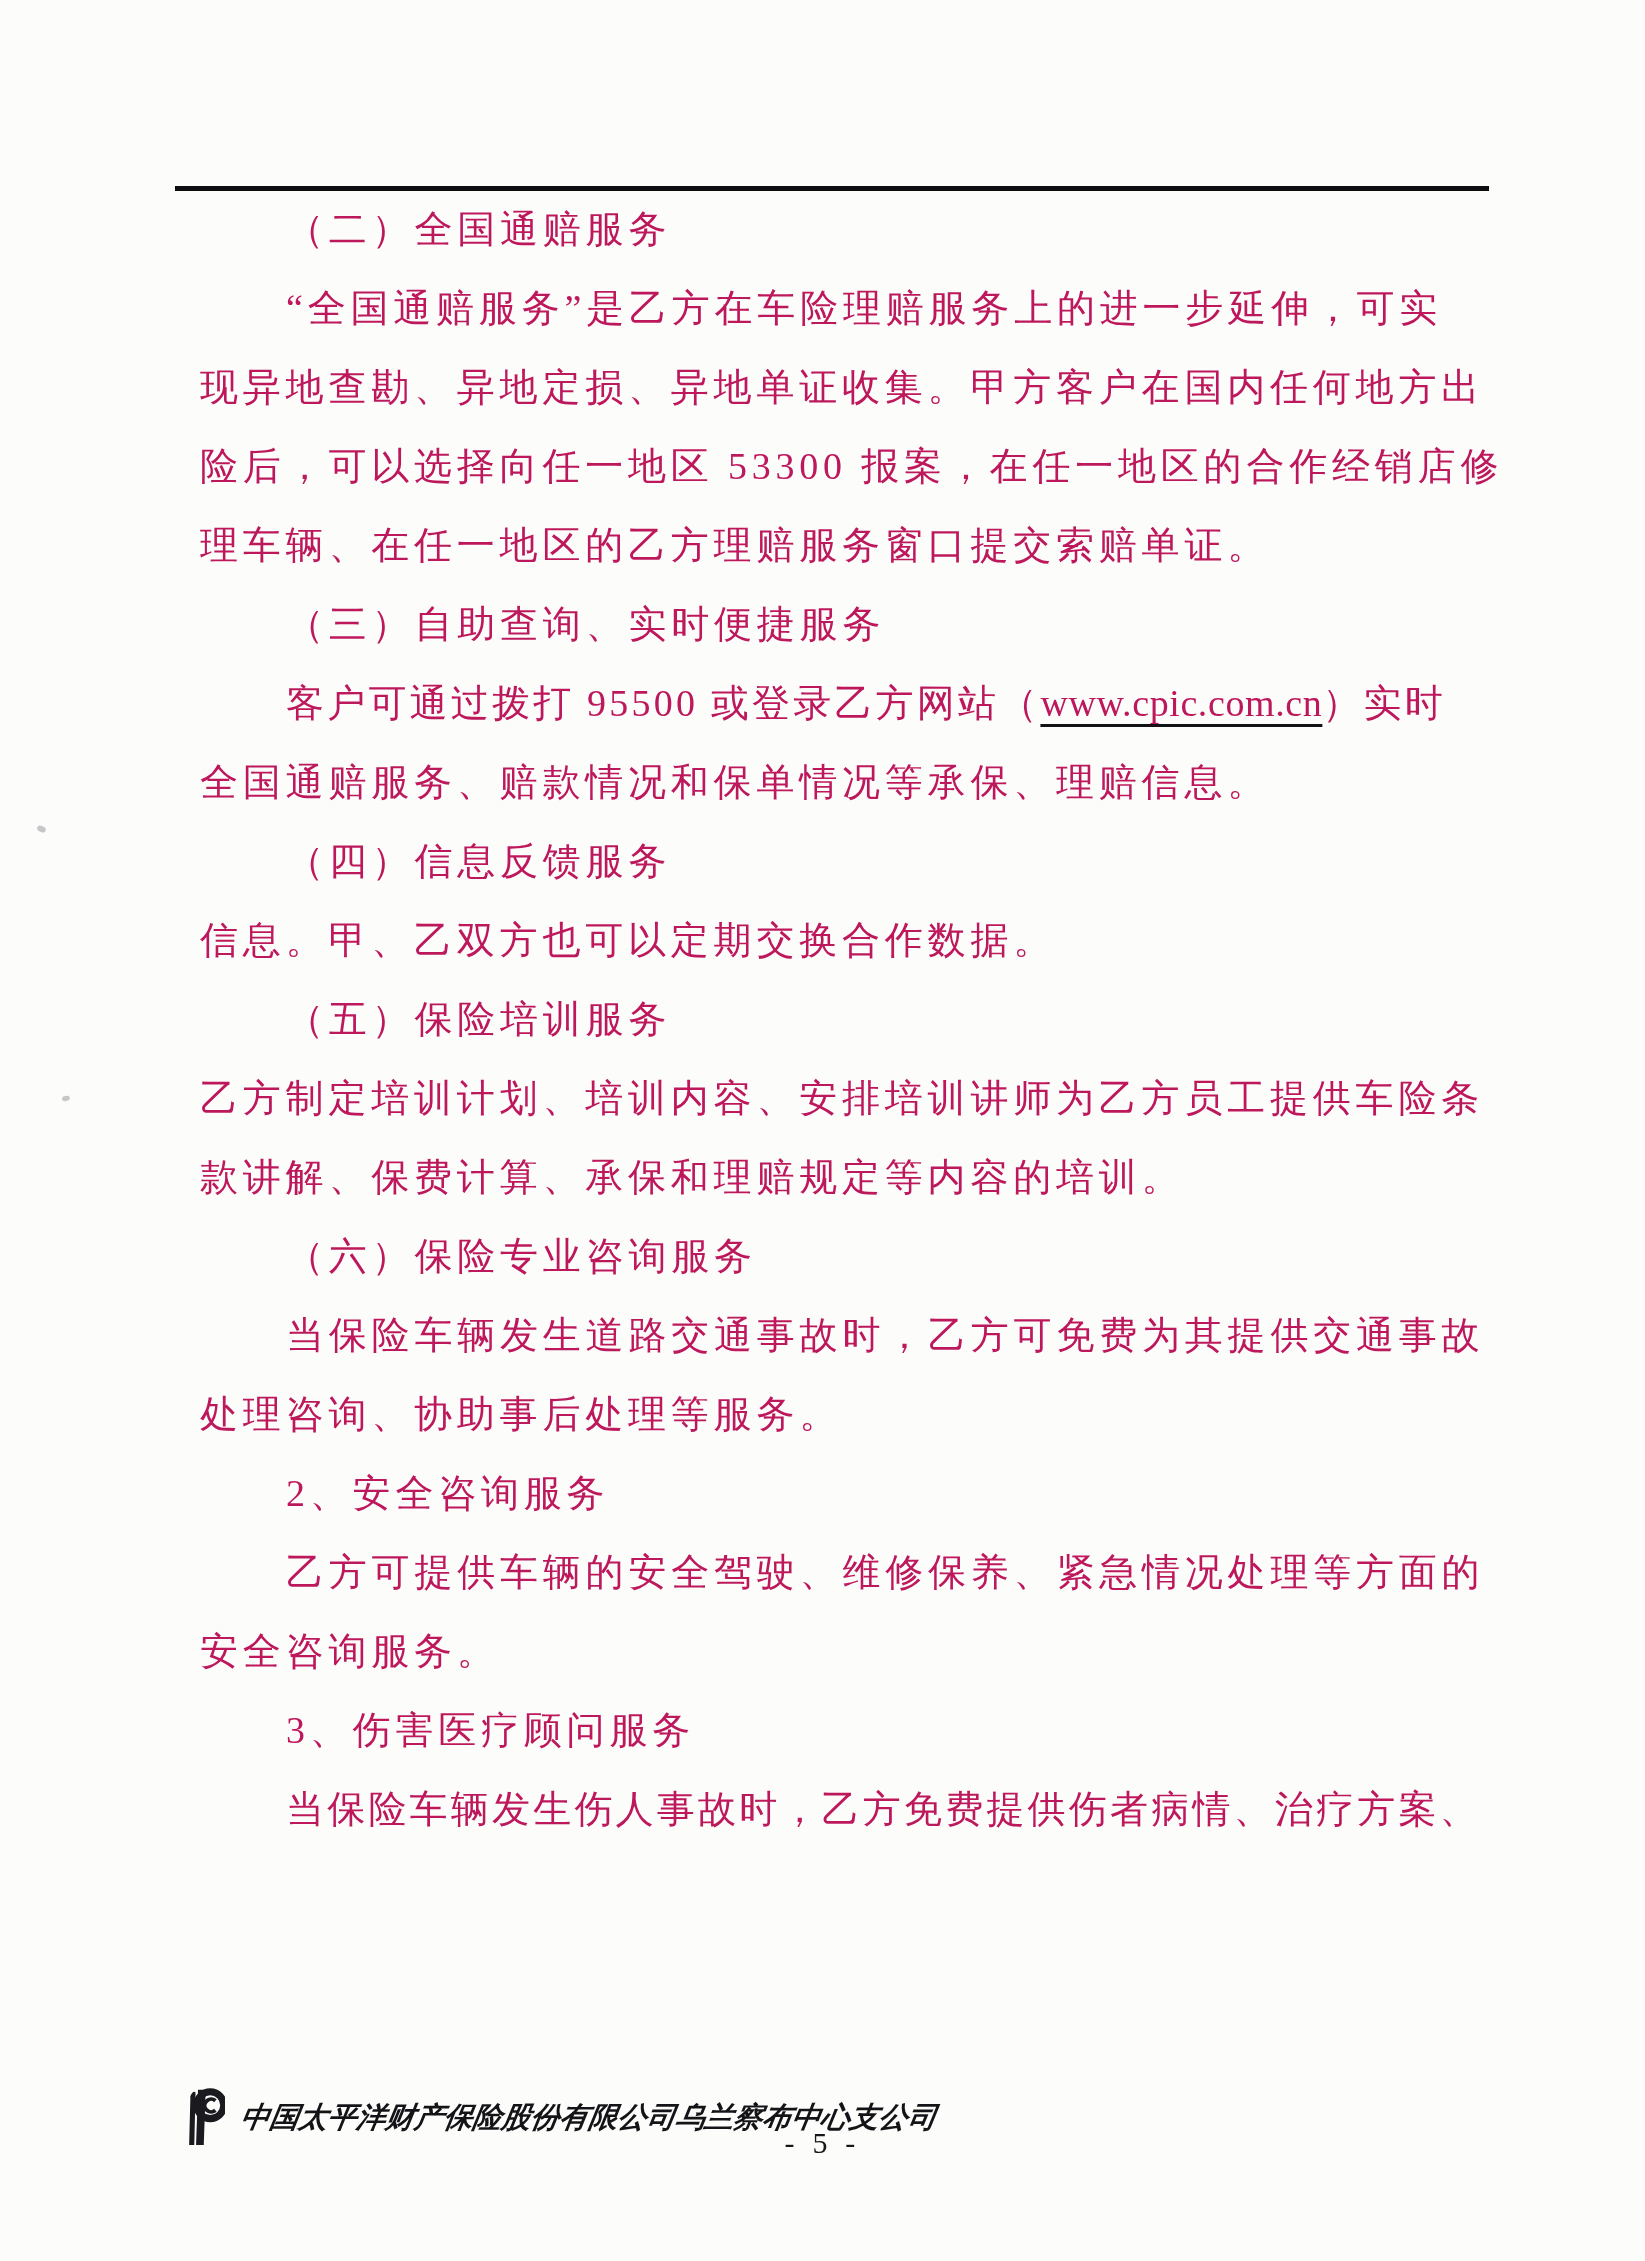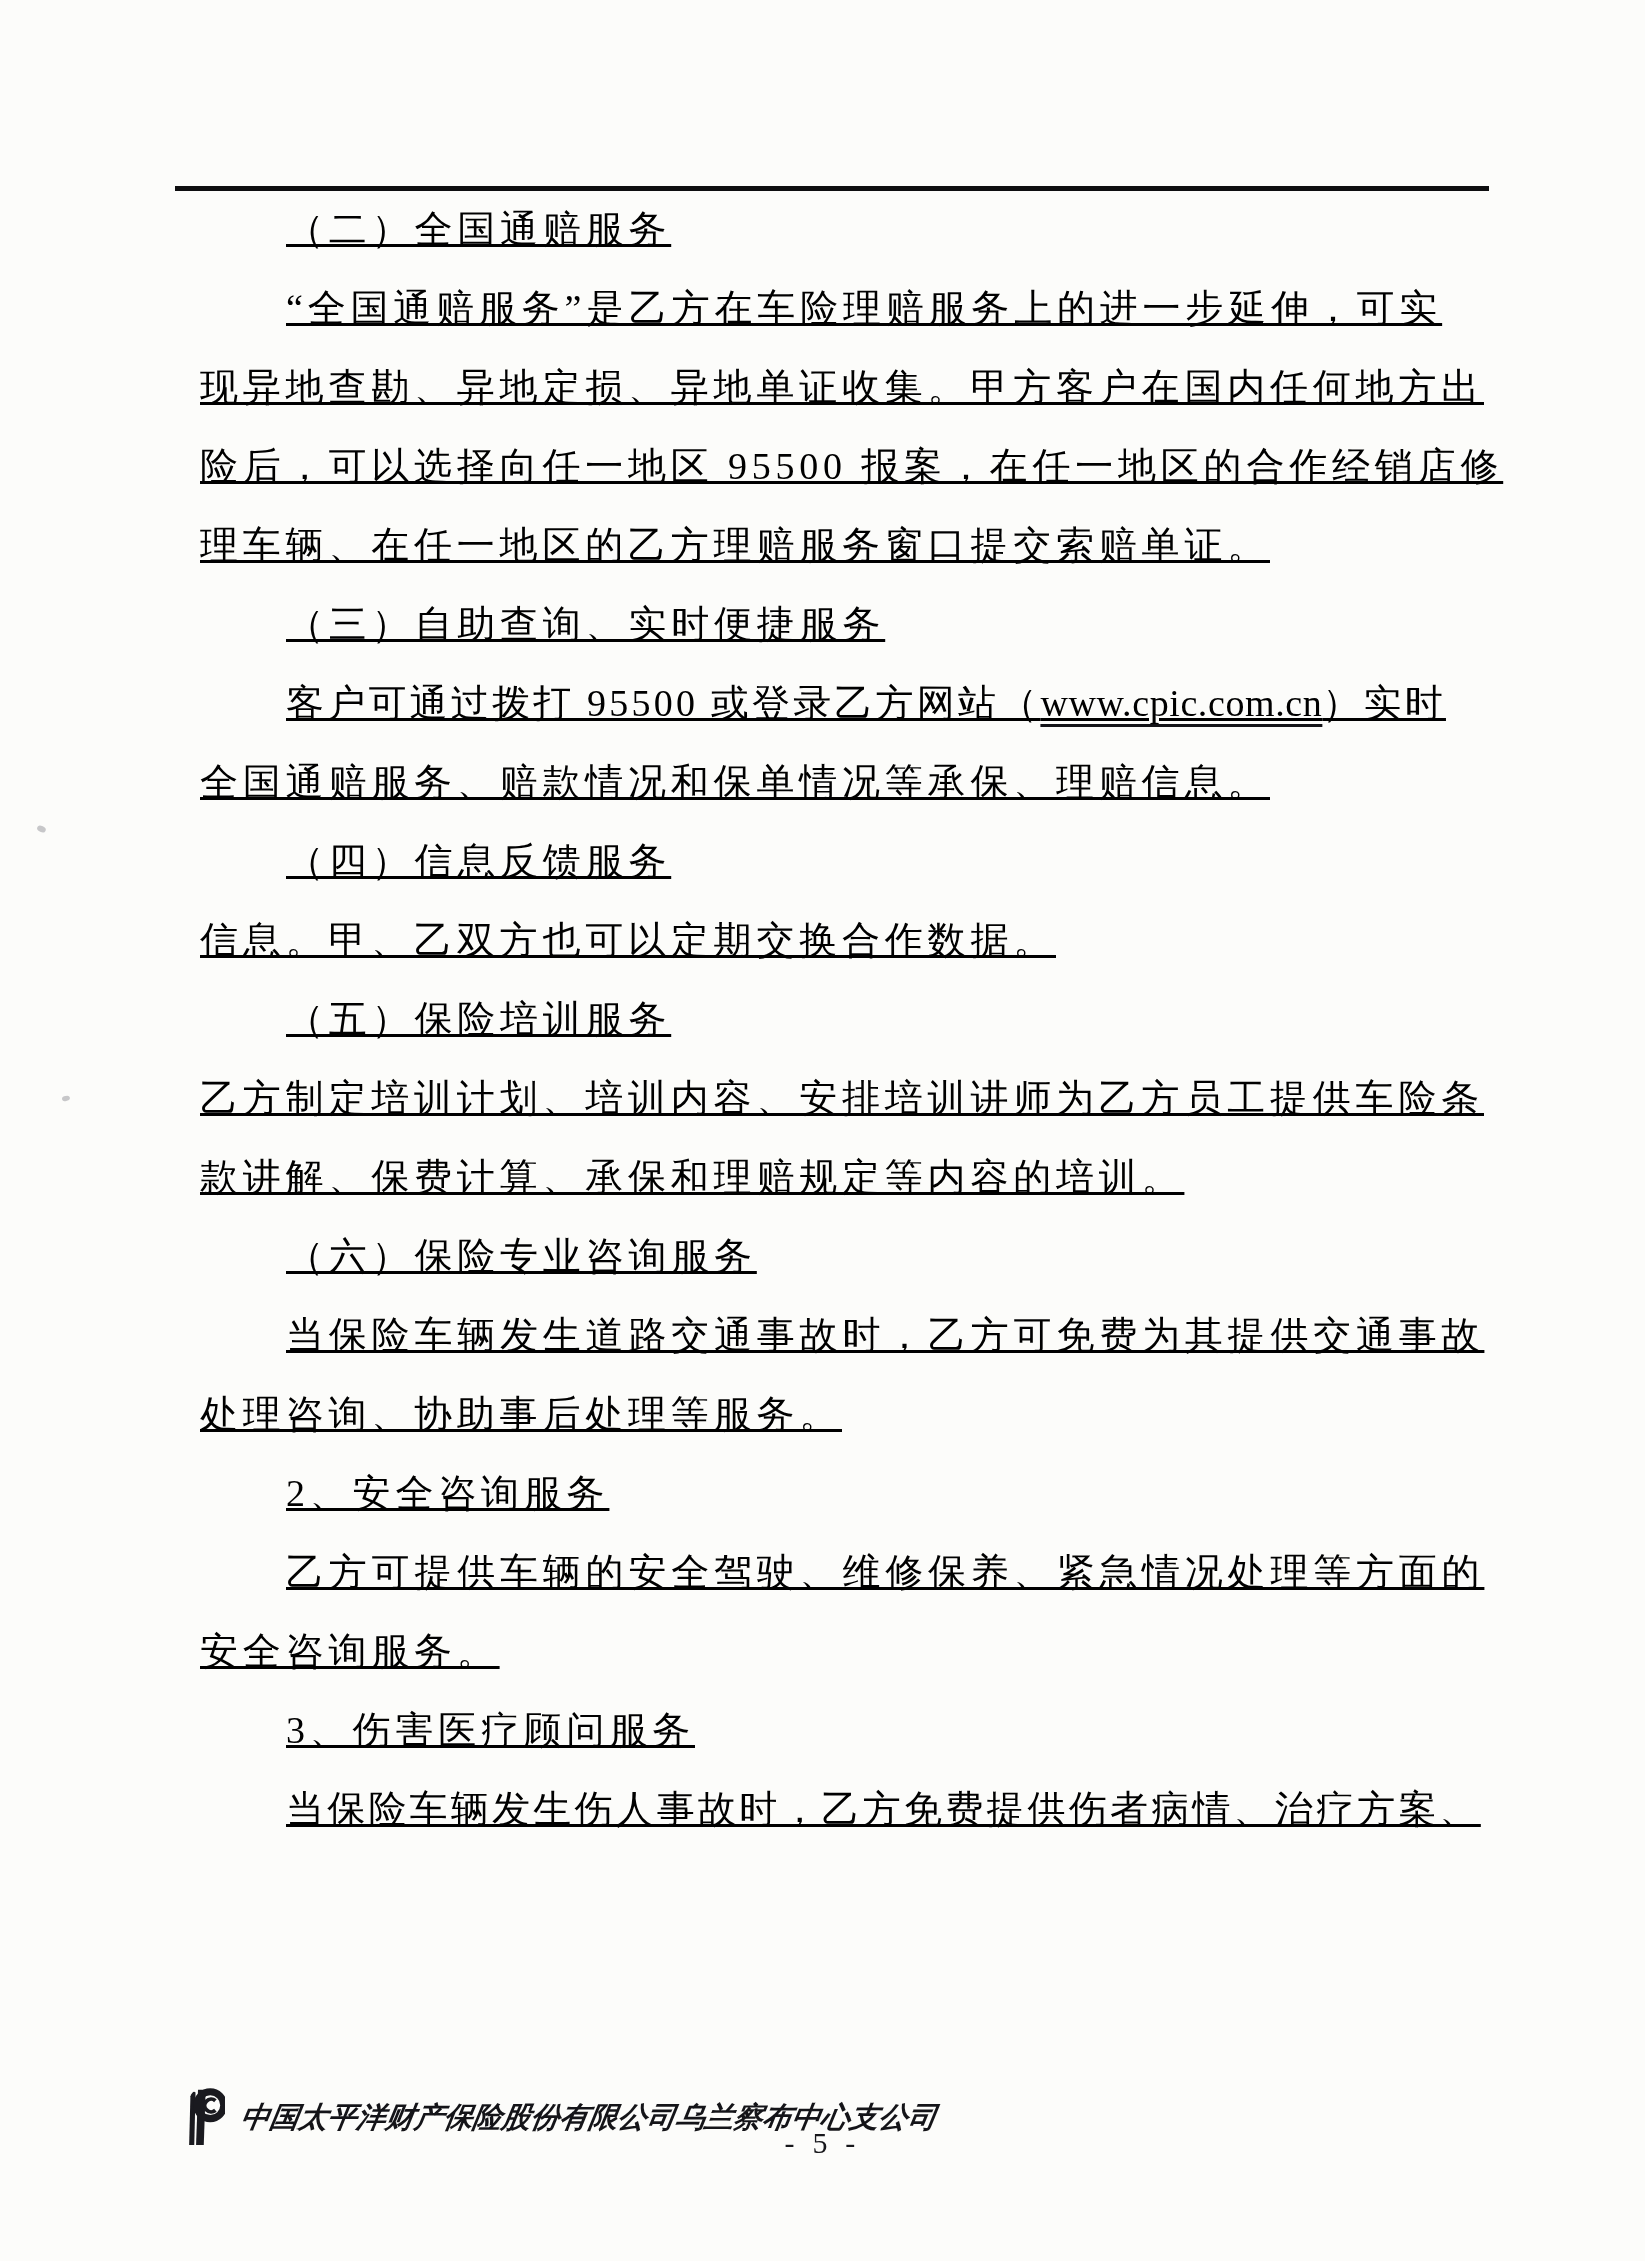--- a/index.html
+++ b/index.html
@@ -14,21 +14,21 @@
   .toprule{
     position:absolute;left:175px;top:186px;
     width:1314px;height:4.5px;background:#0e0e10;
   }
   .doc{
     position:absolute;left:200px;top:190px;width:1296px;
   }
   .line{
     height:79px;line-height:79px;
     font-size:38px;letter-spacing:4.8px;
-    white-space:pre;color:#000000;text-decoration:underline;
+    white-space:pre;color:#be185d;
   }
   .indent{text-indent:86px;}
   .tight{letter-spacing:3.2px;}
   .lat{letter-spacing:0.6px;}
   .url{
     text-decoration:underline;
     text-decoration-thickness:3.2px;
     text-underline-offset:8.4px;
     text-decoration-color:#131317;
     text-align:right;
@@ -59,21 +59,21 @@
 
   <div class="toprule"></div>
 
   <div class="speck s1"></div>
   <div class="speck s2"></div>
 
   <div class="doc">
     <div class="line indent">（二）全国通赔服务</div>
     <div class="line indent">“全国通赔服务”是乙方在车险理赔服务上的进一步延伸，可实</div>
     <div class="line">现异地查勘、异地定损、异地单证收集。甲方客户在国内任何地方出</div>
-    <div class="line">险后，可以选择向任一地区 95500 报案，在任一地区的合作经销店修</div>
+    <div class="line">险后，可以选择向任一地区 53300 报案，在任一地区的合作经销店修</div>
     <div class="line">理车辆、在任一地区的乙方理赔服务窗口提交索赔单证。</div>
     <div class="line indent">（三）自助查询、实时便捷服务</div>
     <div class="line indent tight"><span>客户可通过拨打 95500 或登录乙方网站（</span><span class="url lat">www.cpic.com.cn</span><span>）实时</span></div>
     <div class="line">全国通赔服务、赔款情况和保单情况等承保、理赔信息。</div>
     <div class="line indent">（四）信息反馈服务</div>
     <div class="line">信息。甲、乙双方也可以定期交换合作数据。</div>
     <div class="line indent">（五）保险培训服务</div>
     <div class="line">乙方制定培训计划、培训内容、安排培训讲师为乙方员工提供车险条</div>
     <div class="line">款讲解、保费计算、承保和理赔规定等内容的培训。</div>
     <div class="line indent">（六）保险专业咨询服务</div>

